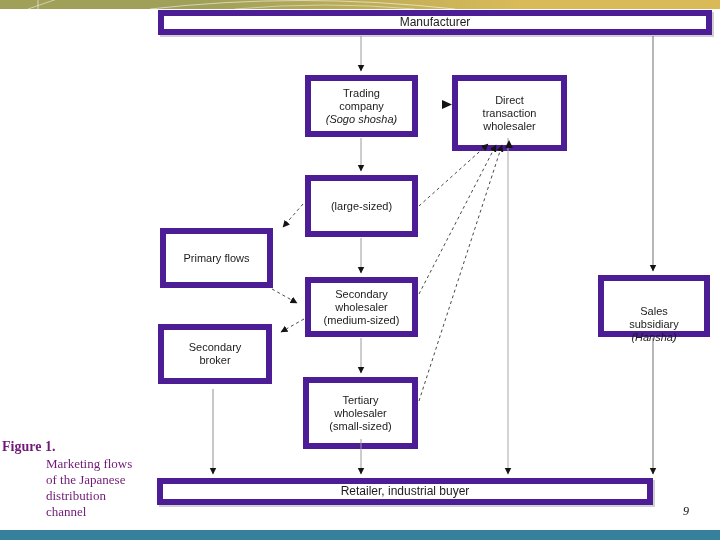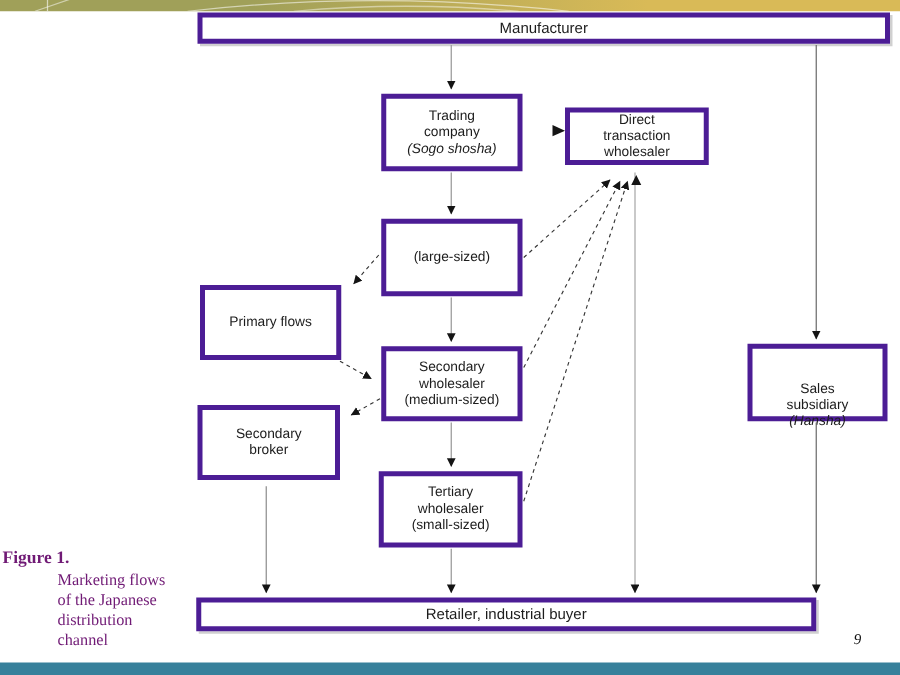--- a/index.html
+++ b/index.html
@@ -16,21 +16,21 @@
   .top-bar{
     position:absolute;left:0;top:0;width:720px;height:9px;
     background:linear-gradient(90deg,var(--top-left) 0%,var(--top-left) 28%,var(--top-right) 72%,var(--top-right) 100%);
   }
   .top-bar svg{position:absolute;left:0;top:0;}
   .bottom-bar{
     position:absolute;left:0;top:530px;width:720px;height:10px;
     background:var(--bottom-bar);
   }
   .node{
-    position:absolute;background:#ffffff;border:4px solid #4c1d95;
+    position:absolute;background:#ffffff;border:6px solid #4c1d95;
     display:flex;align-items:center;justify-content:center;text-align:center;
     color:#1c1c1c;font-size:11px;line-height:13px;z-index:2;box-sizing:border-box;
   }
   .node.banner{box-shadow:2px 2px 0 rgba(120,120,120,.35);font-size:12px;}
   .node-text{display:block;margin:0 auto;}
   .node-text .lbl{display:block;}
   .node-text .note{display:block;}
   .note.italic{font-style:italic;}
   .w80{max-width:80px;}
   .w78{max-width:78px;}
@@ -68,21 +68,21 @@
     </div>
 </div>
 
 <div class="node" style="left:305px;top:75px;width:113px;height:62px;">
   <div class="node-text w80">
     <span class="lbl">Trading company</span>
     <span class="note italic">(Sogo shosha)</span>
   </div>
 </div>
 
-<div class="node" style="left:452px;top:86px;width:115px;height:46px;">
+<div class="node" style="left:452px;top:75px;width:115px;height:76px;">
   <div class="node-text w78">
     <span class="lbl">Direct transaction wholesaler</span>
   </div>
 </div>
 
 <div class="node" style="left:305px;top:175px;width:113px;height:62px;">
   <div class="node-text w80">
     <span class="note">(large-sized)</span>
   </div>
 </div>
@@ -99,21 +99,21 @@
     <span class="note">(medium-sized)</span>
   </div>
 </div>
 
 <div class="node" style="left:158px;top:324px;width:114px;height:60px;">
   <div class="node-text w72">
     <span class="lbl">Secondary broker</span>
   </div>
 </div>
 
-<div class="node" style="left:303px;top:377px;width:115px;height:61px;">
+<div class="node" style="left:303px;top:377px;width:115px;height:72px;">
   <div class="node-text w90">
     <span class="lbl">Tertiary wholesaler</span>
     <span class="note">(small-sized)</span>
   </div>
 </div>
 
 <div class="node" style="left:598px;top:275px;width:112px;height:62px;">
   <div class="node-text w70">
     <span class="lbl">Sales subsidiary</span>
     <span class="note italic">(Hansha)</span>

